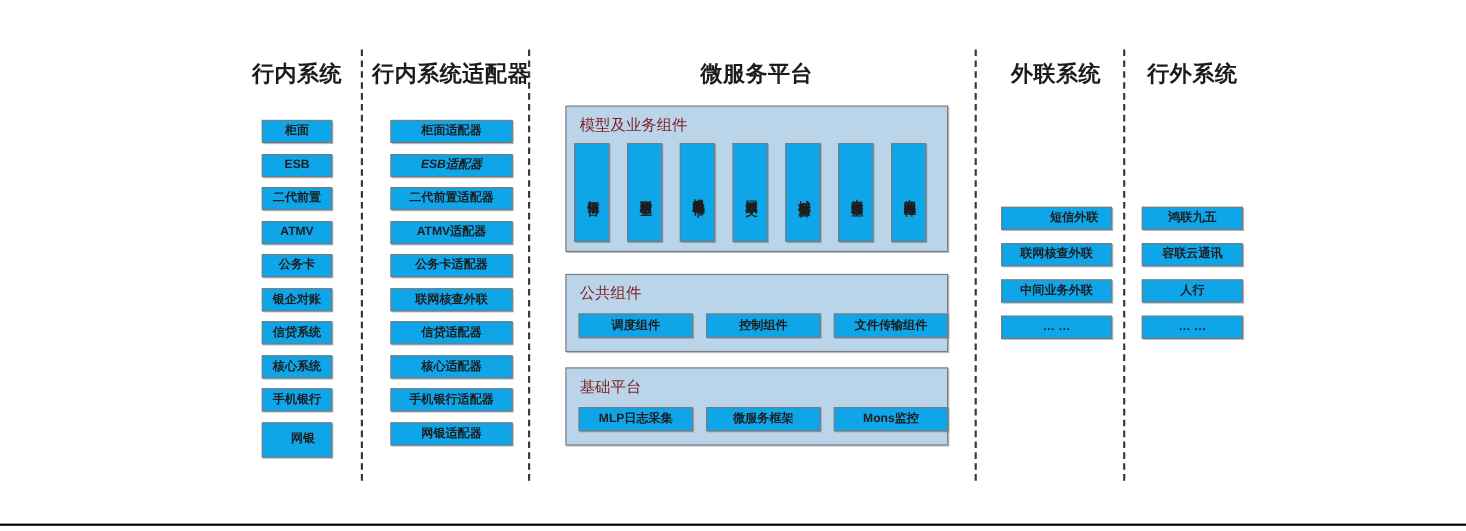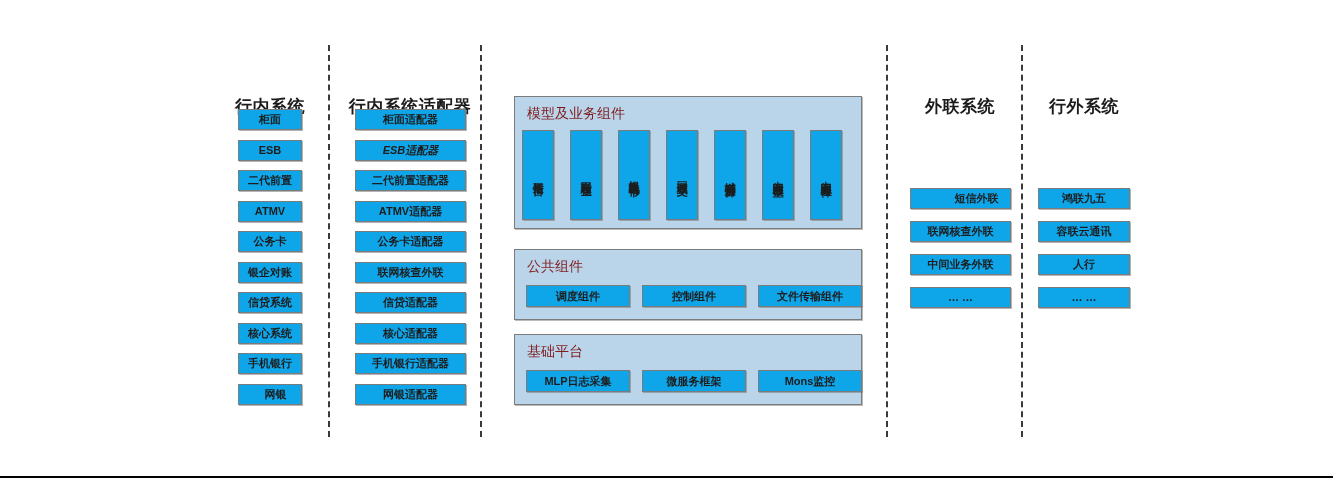--- a/index.html
+++ b/index.html
@@ -15,27 +15,26 @@
     position: relative;
     width: 1333px;
     height: 483px;
     background: #ffffff;
     overflow: hidden;
   }
 
   
   .col-title {
     position: absolute;
-    font-size: 17px;
+    font-size: 20px;
     font-weight: bold;
     text-align: center;
     color: #1b1b1b;
     letter-spacing: 0.5px;
     white-space: nowrap;
-    margin-top: 41px;
   }
 
   
   .vsep {
     position: absolute;
     top: 45px;
     height: 392px;
     width: 0;
     border-left: 2px dashed #3a3a3a;
   }
@@ -101,21 +100,21 @@
     <div class="col-title" style="left: 150px; top: 54px; width: 240px;">行内系统</div>
     <div class="node" style="left: 238px; top: 109px; width: 64px; height: 21px;">柜面</div>
     <div class="node" style="left: 238px; top: 139.5px; width: 64px; height: 21px;">ESB</div>
     <div class="node" style="left: 238px; top: 170px; width: 64px; height: 21px;">二代前置</div>
     <div class="node" style="left: 238px; top: 200.5px; width: 64px; height: 21px;">ATMV</div>
     <div class="node" style="left: 238px; top: 231px; width: 64px; height: 21px;">公务卡</div>
     <div class="node" style="left: 238px; top: 261.5px; width: 64px; height: 21px;">银企对账</div>
     <div class="node" style="left: 238px; top: 292px; width: 64px; height: 21px;">信贷系统</div>
     <div class="node" style="left: 238px; top: 322.5px; width: 64px; height: 21px;">核心系统</div>
     <div class="node" style="left: 238px; top: 353px; width: 64px; height: 21px;">手机银行</div>
-    <div class="node" style="left: 238px; top: 383.5px; width: 64px; height: 21px; padding-left: 11px;">网银</div>
+    <div class="node" style="left: 238px; top: 383.5px; width: 64px; height: 32px; padding-left: 11px;">网银</div>
     <div class="col-title" style="left: 290px; top: 54px; width: 240px;">行内系统适配器</div>
     <div class="node" style="left: 355px; top: 109px; width: 111px; height: 21px;">柜面适配器</div>
     <div class="node" style="left: 355px; top: 139.5px; width: 111px; height: 21px; font-style: italic;">ESB适配器</div>
     <div class="node" style="left: 355px; top: 170px; width: 111px; height: 21px;">二代前置适配器</div>
     <div class="node" style="left: 355px; top: 200.5px; width: 111px; height: 21px;">ATMV适配器</div>
     <div class="node" style="left: 355px; top: 231px; width: 111px; height: 21px;">公务卡适配器</div>
     <div class="node" style="left: 355px; top: 261.5px; width: 111px; height: 21px;">联网核查外联</div>
     <div class="node" style="left: 355px; top: 292px; width: 111px; height: 21px;">信贷适配器</div>
     <div class="node" style="left: 355px; top: 322.5px; width: 111px; height: 21px;">核心适配器</div>
     <div class="node" style="left: 355px; top: 353px; width: 111px; height: 21px;">手机银行适配器</div>

